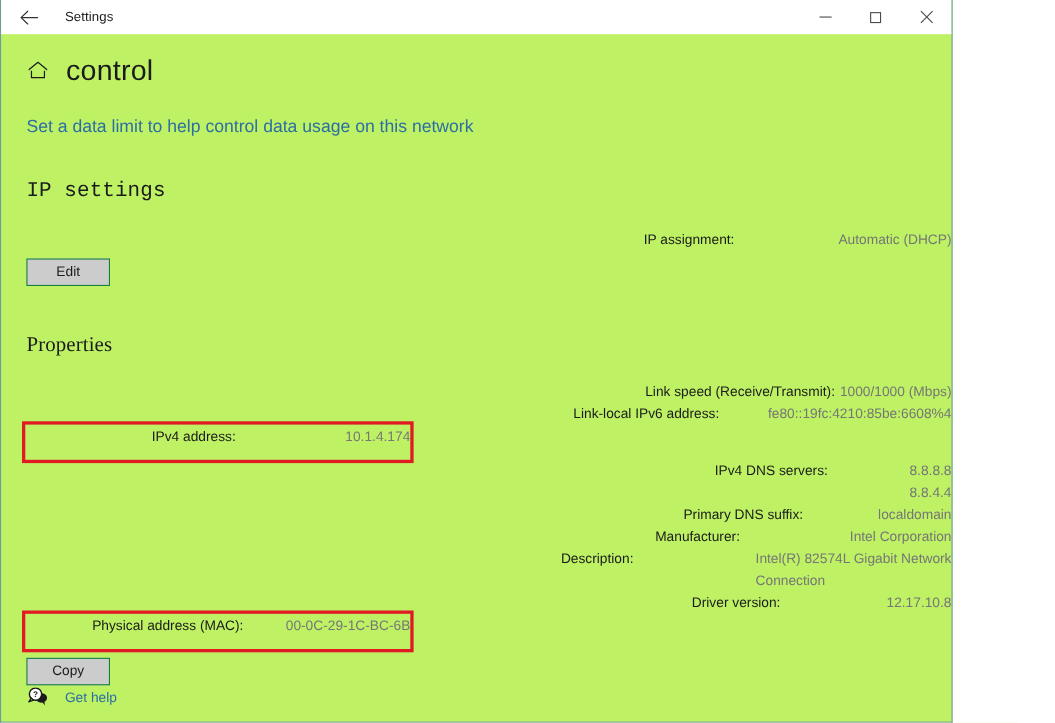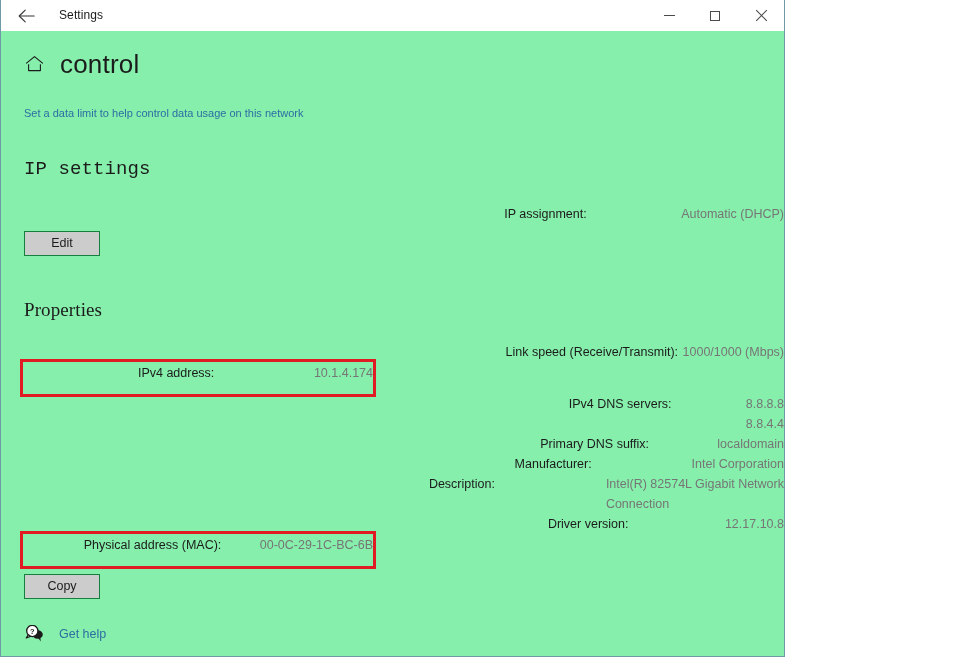--- a/index.html
+++ b/index.html
@@ -7,23 +7,23 @@
   html, body {
     width: 959px;
     height: 657px;
     overflow: hidden;
     background: #ffffff;
     font-family: "Liberation Sans", sans-serif;
   }
 
   #window {
     position: relative;
-    width: 785px;
+    width: 866px;
     height: 657px;
-    background: #86efac;
+    background: #bef264;
     border: 1px solid #6f9aa8;
     border-top: none;
     overflow: hidden;
   }
 
   
   #titlebar {
     position: relative;
     height: 31px;
     width: 100%;
@@ -101,21 +101,21 @@
   #page-title {
     font-size: 26px;
     font-weight: 400;
     color: #1b1b1b;
     margin-left: 14px;
     letter-spacing: .2px;
   }
 
   .link {
     color: #2d6ea3;
-    font-size: 11px;
+    font-size: 16px;
     text-decoration: none;
     cursor: pointer;
     display: inline-block;
   }
 
   #data-limit-link {
     margin-top: 25px;
   }
 
   h2.section {
@@ -251,20 +251,24 @@
     </div>
 
     <button class="win-button" id="edit-button">Edit</button>
 
     <h2 class="section" id="properties-heading">Properties</h2>
 
     <div id="properties-list">
         <div class="kv-row">
           <div class="kv-label">Link speed (Receive/Transmit):</div>
           <div class="kv-value">1000/1000 (Mbps)</div>
+        </div>
+        <div class="kv-row">
+          <div class="kv-label">Link-local IPv6 address:</div>
+          <div class="kv-value">fe80::19fc:4210:85be:6608%4</div>
         </div>
         <div class="kv-row highlighted">
           <div class="kv-label">IPv4 address:</div>
           <div class="kv-value">10.1.4.174</div>
         </div>
         <div class="kv-row">
           <div class="kv-label">IPv4 DNS servers:</div>
           <div class="kv-value">8.8.8.8
 8.8.4.4</div>
         </div>

